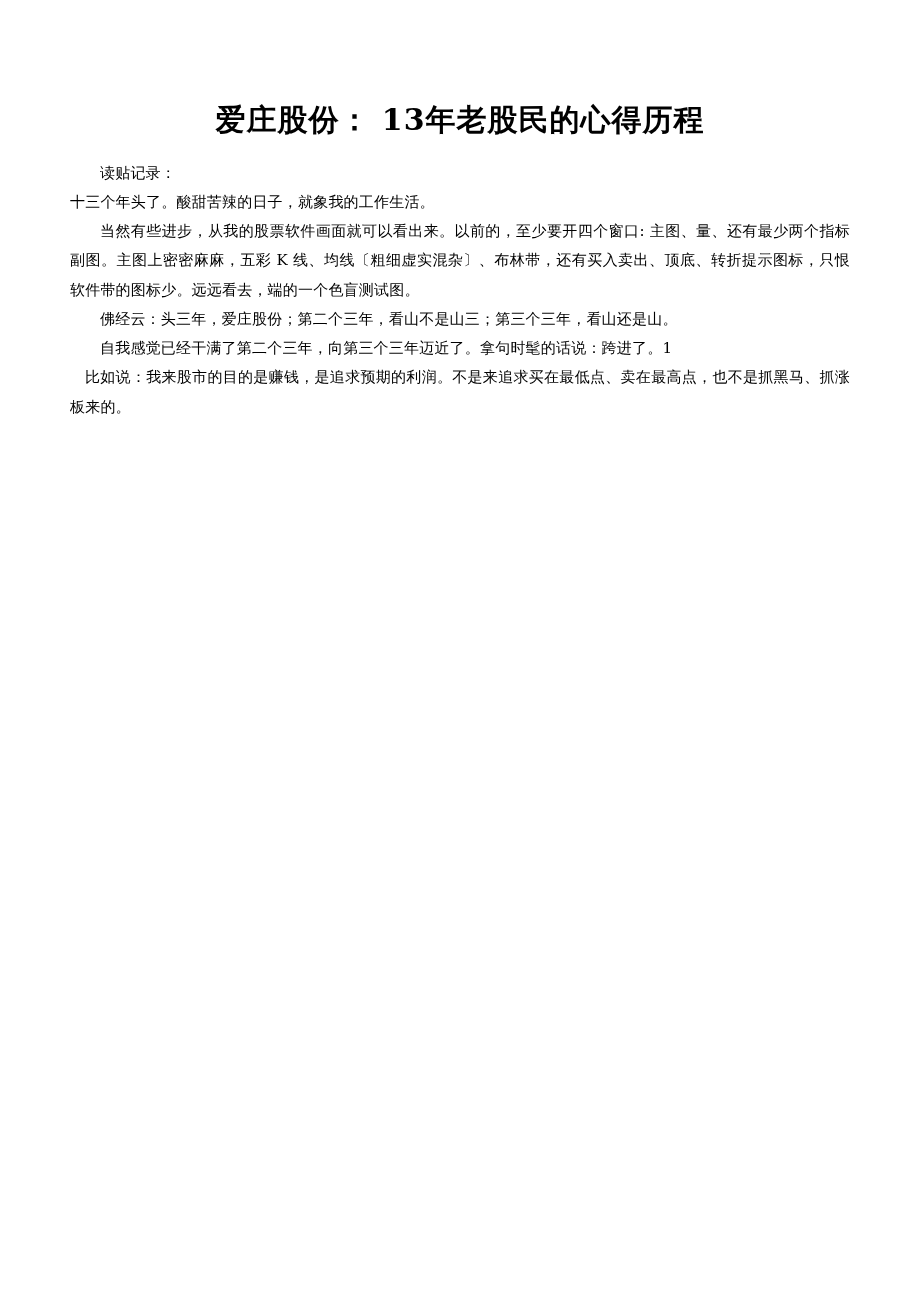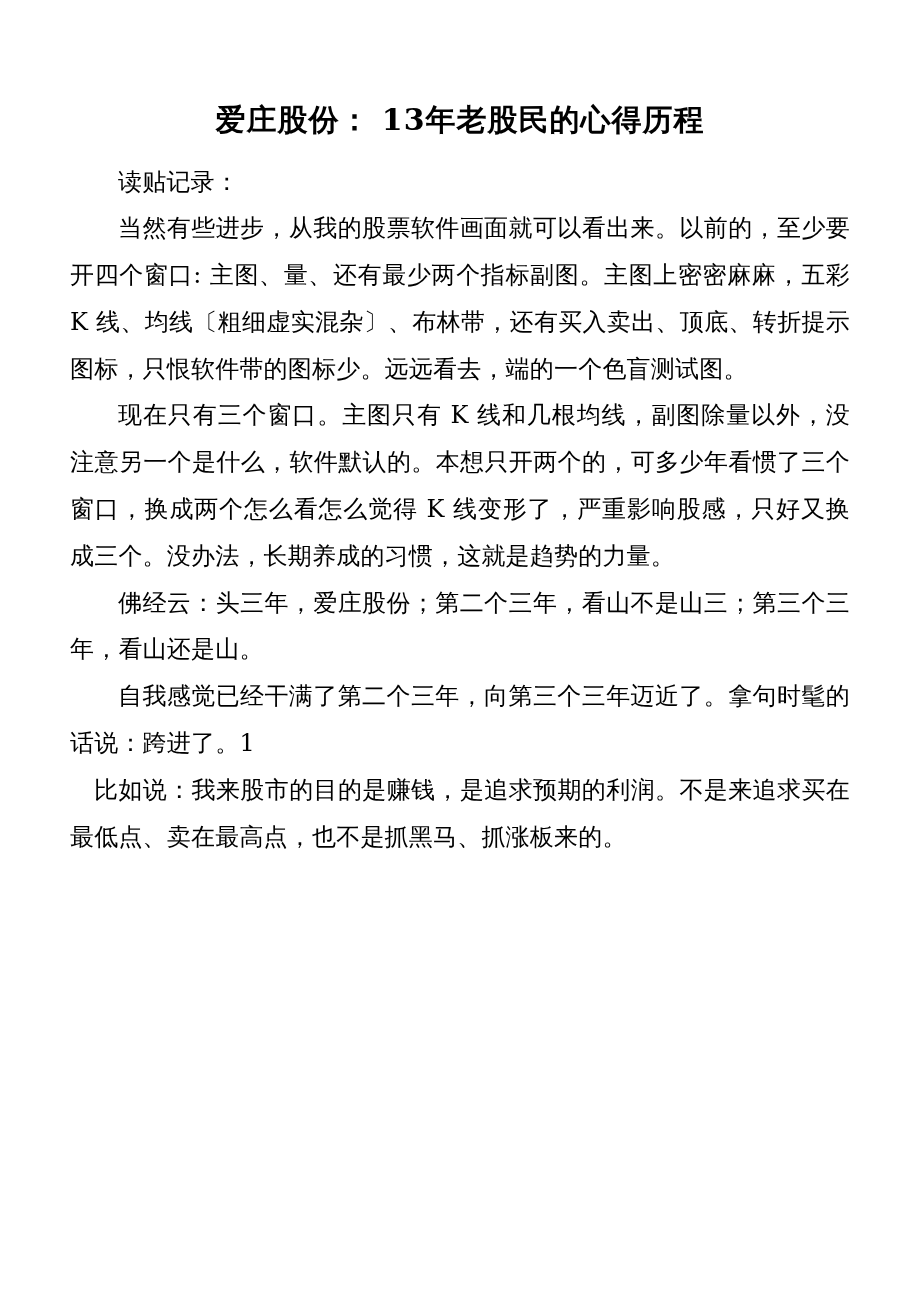--- a/index.html
+++ b/index.html
@@ -24,21 +24,21 @@
   .doc-title {
     text-align: center;
     font-size: 30px;
     font-weight: bold;
     letter-spacing: 1px;
     line-height: 1.35;
     margin: 0 0 18px 0;
     font-family: "DejaVu Serif", "Liberation Serif", serif;
   }
   .para {
-    font-size: 24px;
+    font-size: 15px;
     line-height: 1.95;
     margin: 0;
     text-align: justify;
     text-justify: inter-ideograph;
     letter-spacing: 0.2px;
     font-family: "DejaVu Serif", "Liberation Serif", serif;
   }
   .indent-1 {
     text-indent: 2em;
   }
@@ -49,18 +49,18 @@
     text-indent: 0;
   }
 </style>
 </head>
 <body>
 
 <div class="page">
   <h1 class="doc-title">爱庄股份： 13年老股民的心得历程</h1>
 
   <p class="para indent-1">读贴记录：</p>
+  <p class="para noindent">十三个年头了。酸甜苦辣的日子，就象我的工作生活。</p>
   <p class="para indent-1">当然有些进步，从我的股票软件画面就可以看出来。以前的，至少要开四个窗口: 主图、量、还有最少两个指标副图。主图上密密麻麻，五彩 K 线、均线〔粗细虚实混杂〕、布林带，还有买入卖出、顶底、转折提示图标，只恨软件带的图标少。远远看去，端的一个色盲测试图。</p>
-  <p class="para indent-1">现在只有三个窗口。主图只有 K 线和几根均线，副图除量以外，没注意另一个是什么，软件默认的。本想只开两个的，可多少年看惯了三个窗口，换成两个怎么看怎么觉得 K 线变形了，严重影响股感，只好又换成三个。没办法，长期养成的习惯，这就是趋势的力量。</p>
   <p class="para indent-1">佛经云：头三年，爱庄股份；第二个三年，看山不是山三；第三个三年，看山还是山。</p>
   <p class="para indent-1">自我感觉已经干满了第二个三年，向第三个三年迈近了。拿句时髦的话说：跨进了。1</p>
   <p class="para indent-half">比如说：我来股市的目的是赚钱，是追求预期的利润。不是来追求买在最低点、卖在最高点，也不是抓黑马、抓涨板来的。</p>
 </div>
 
 </body></html>

